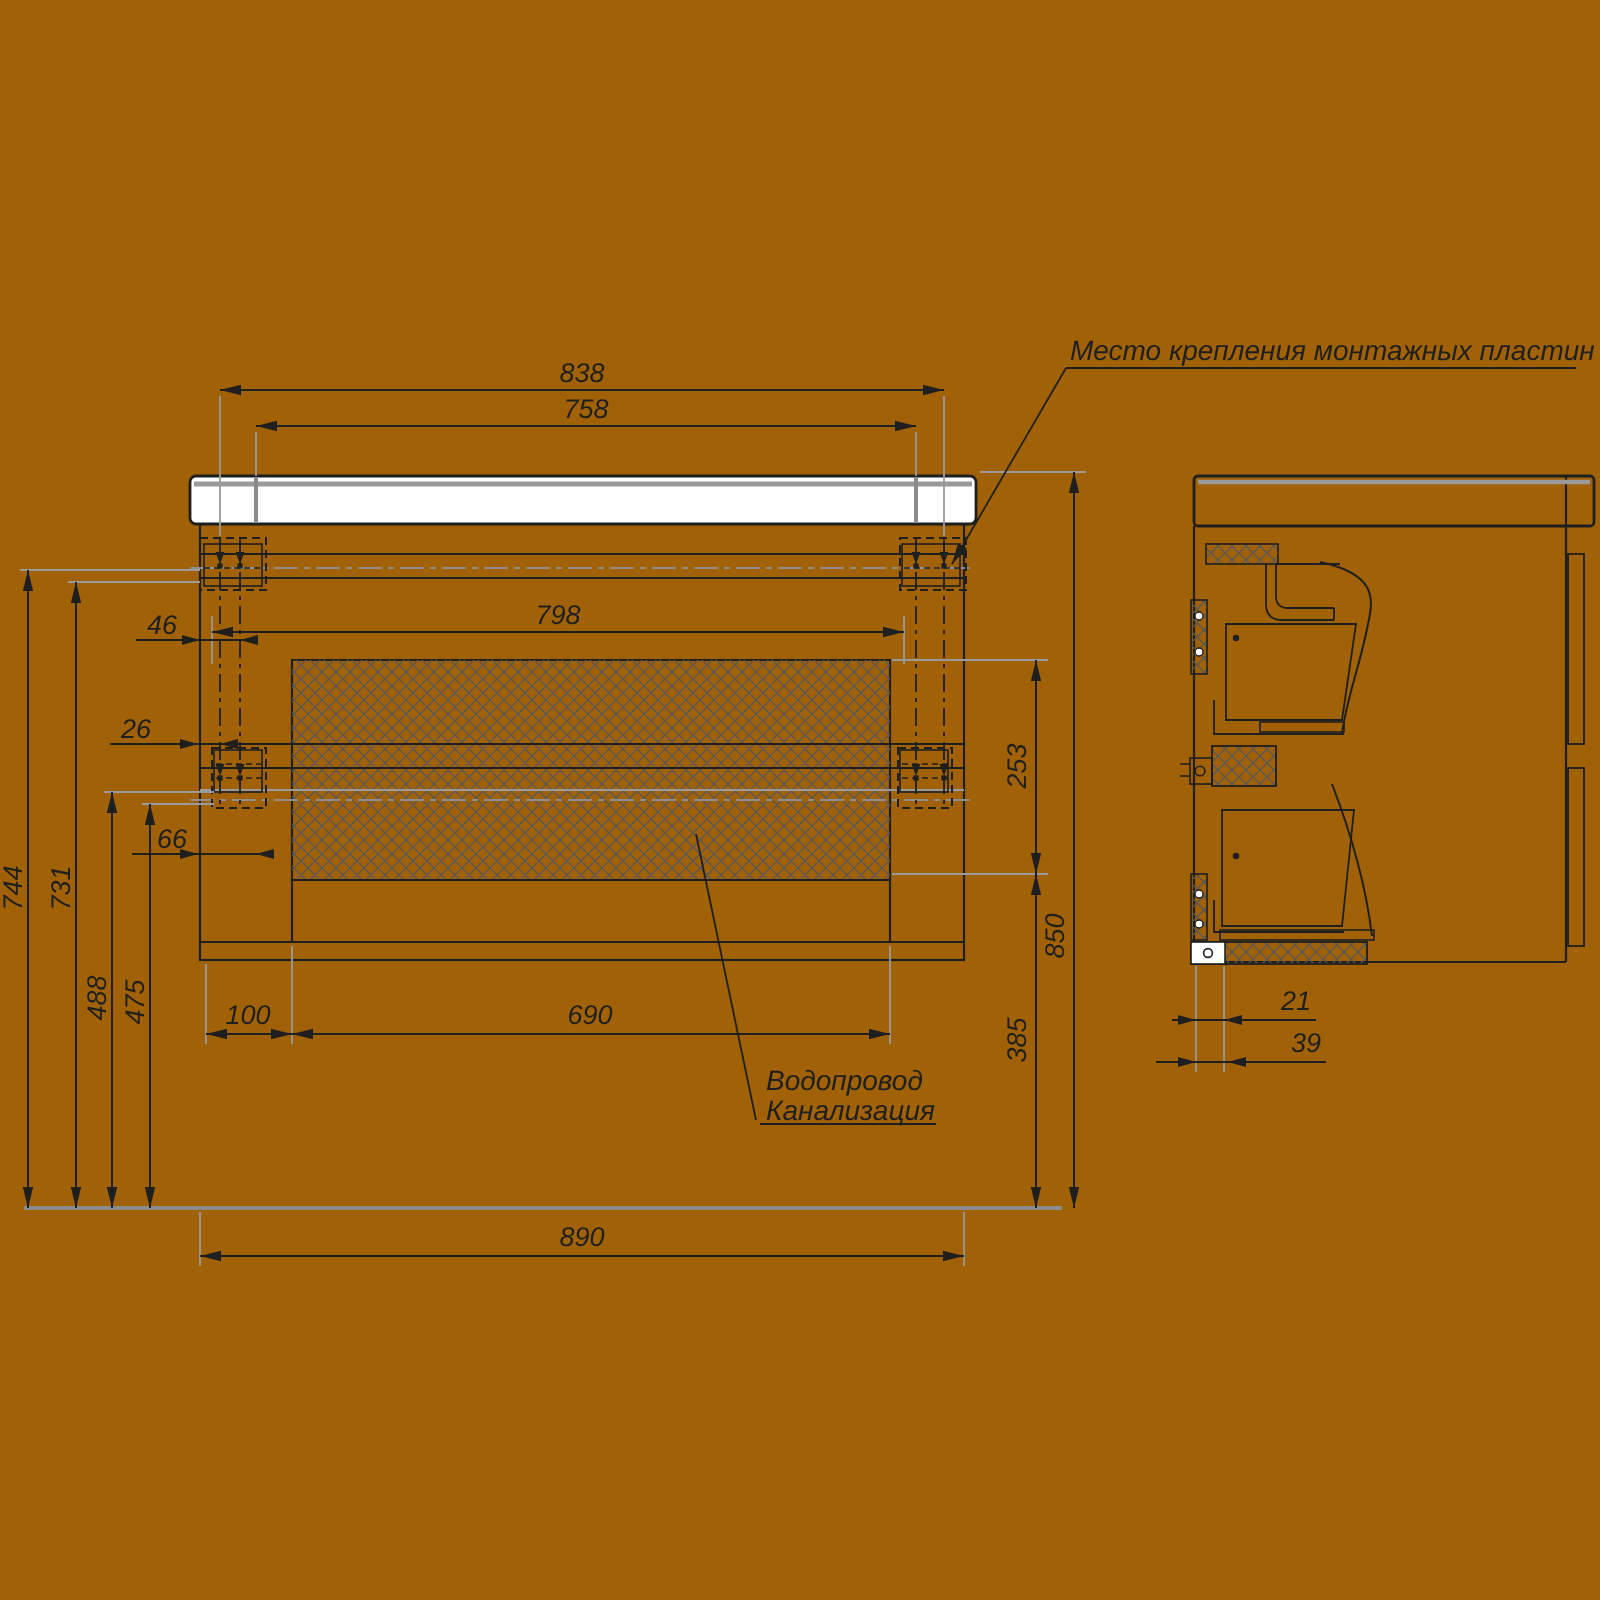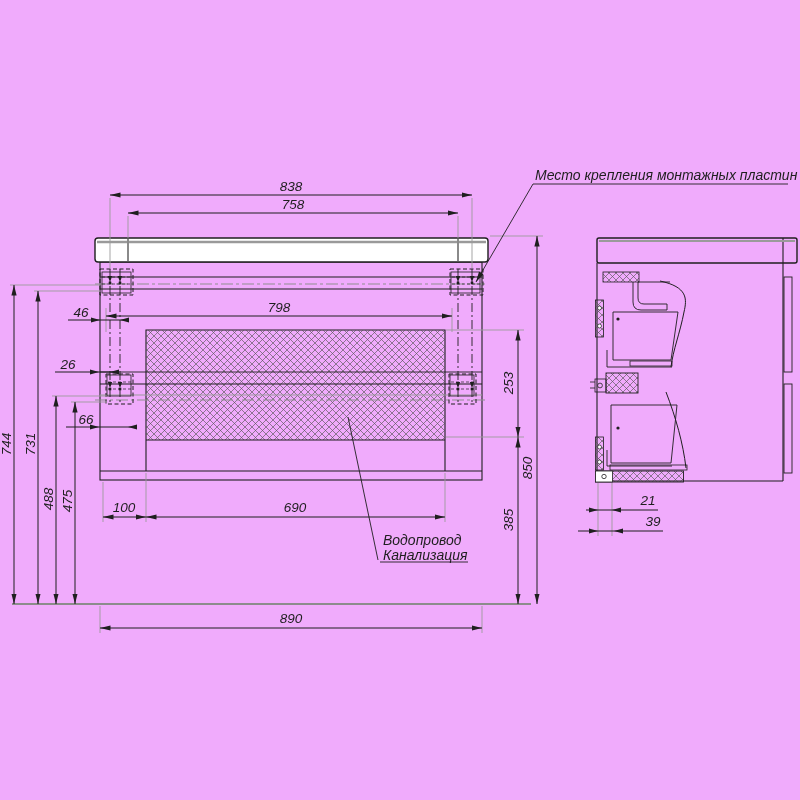--- a/index.html
+++ b/index.html
@@ -1,16 +1,16 @@
 <!DOCTYPE html>
 <html><head>
 <meta charset="utf-8">
 <style>
   html,body{margin:0;padding:0;background:#ffffff;}
-  .stage{width:800px;height:800px;position:relative;background:#f0abfc;overflow:hidden;}
+  .stage{width:800px;height:800px;position:relative;background:#a16207;overflow:hidden;}
   svg{display:block;}
   text{font-family:"Liberation Sans","DejaVu Sans",sans-serif;font-style:italic;fill:#1f1f1f;}
   .dimnum{font-size:13.5px;}
   .note{font-size:14px;}
 </style>
 </head>
 <body>
 <div class="stage">
 
 <svg width="800" height="800" viewBox="0 0 800 800">

